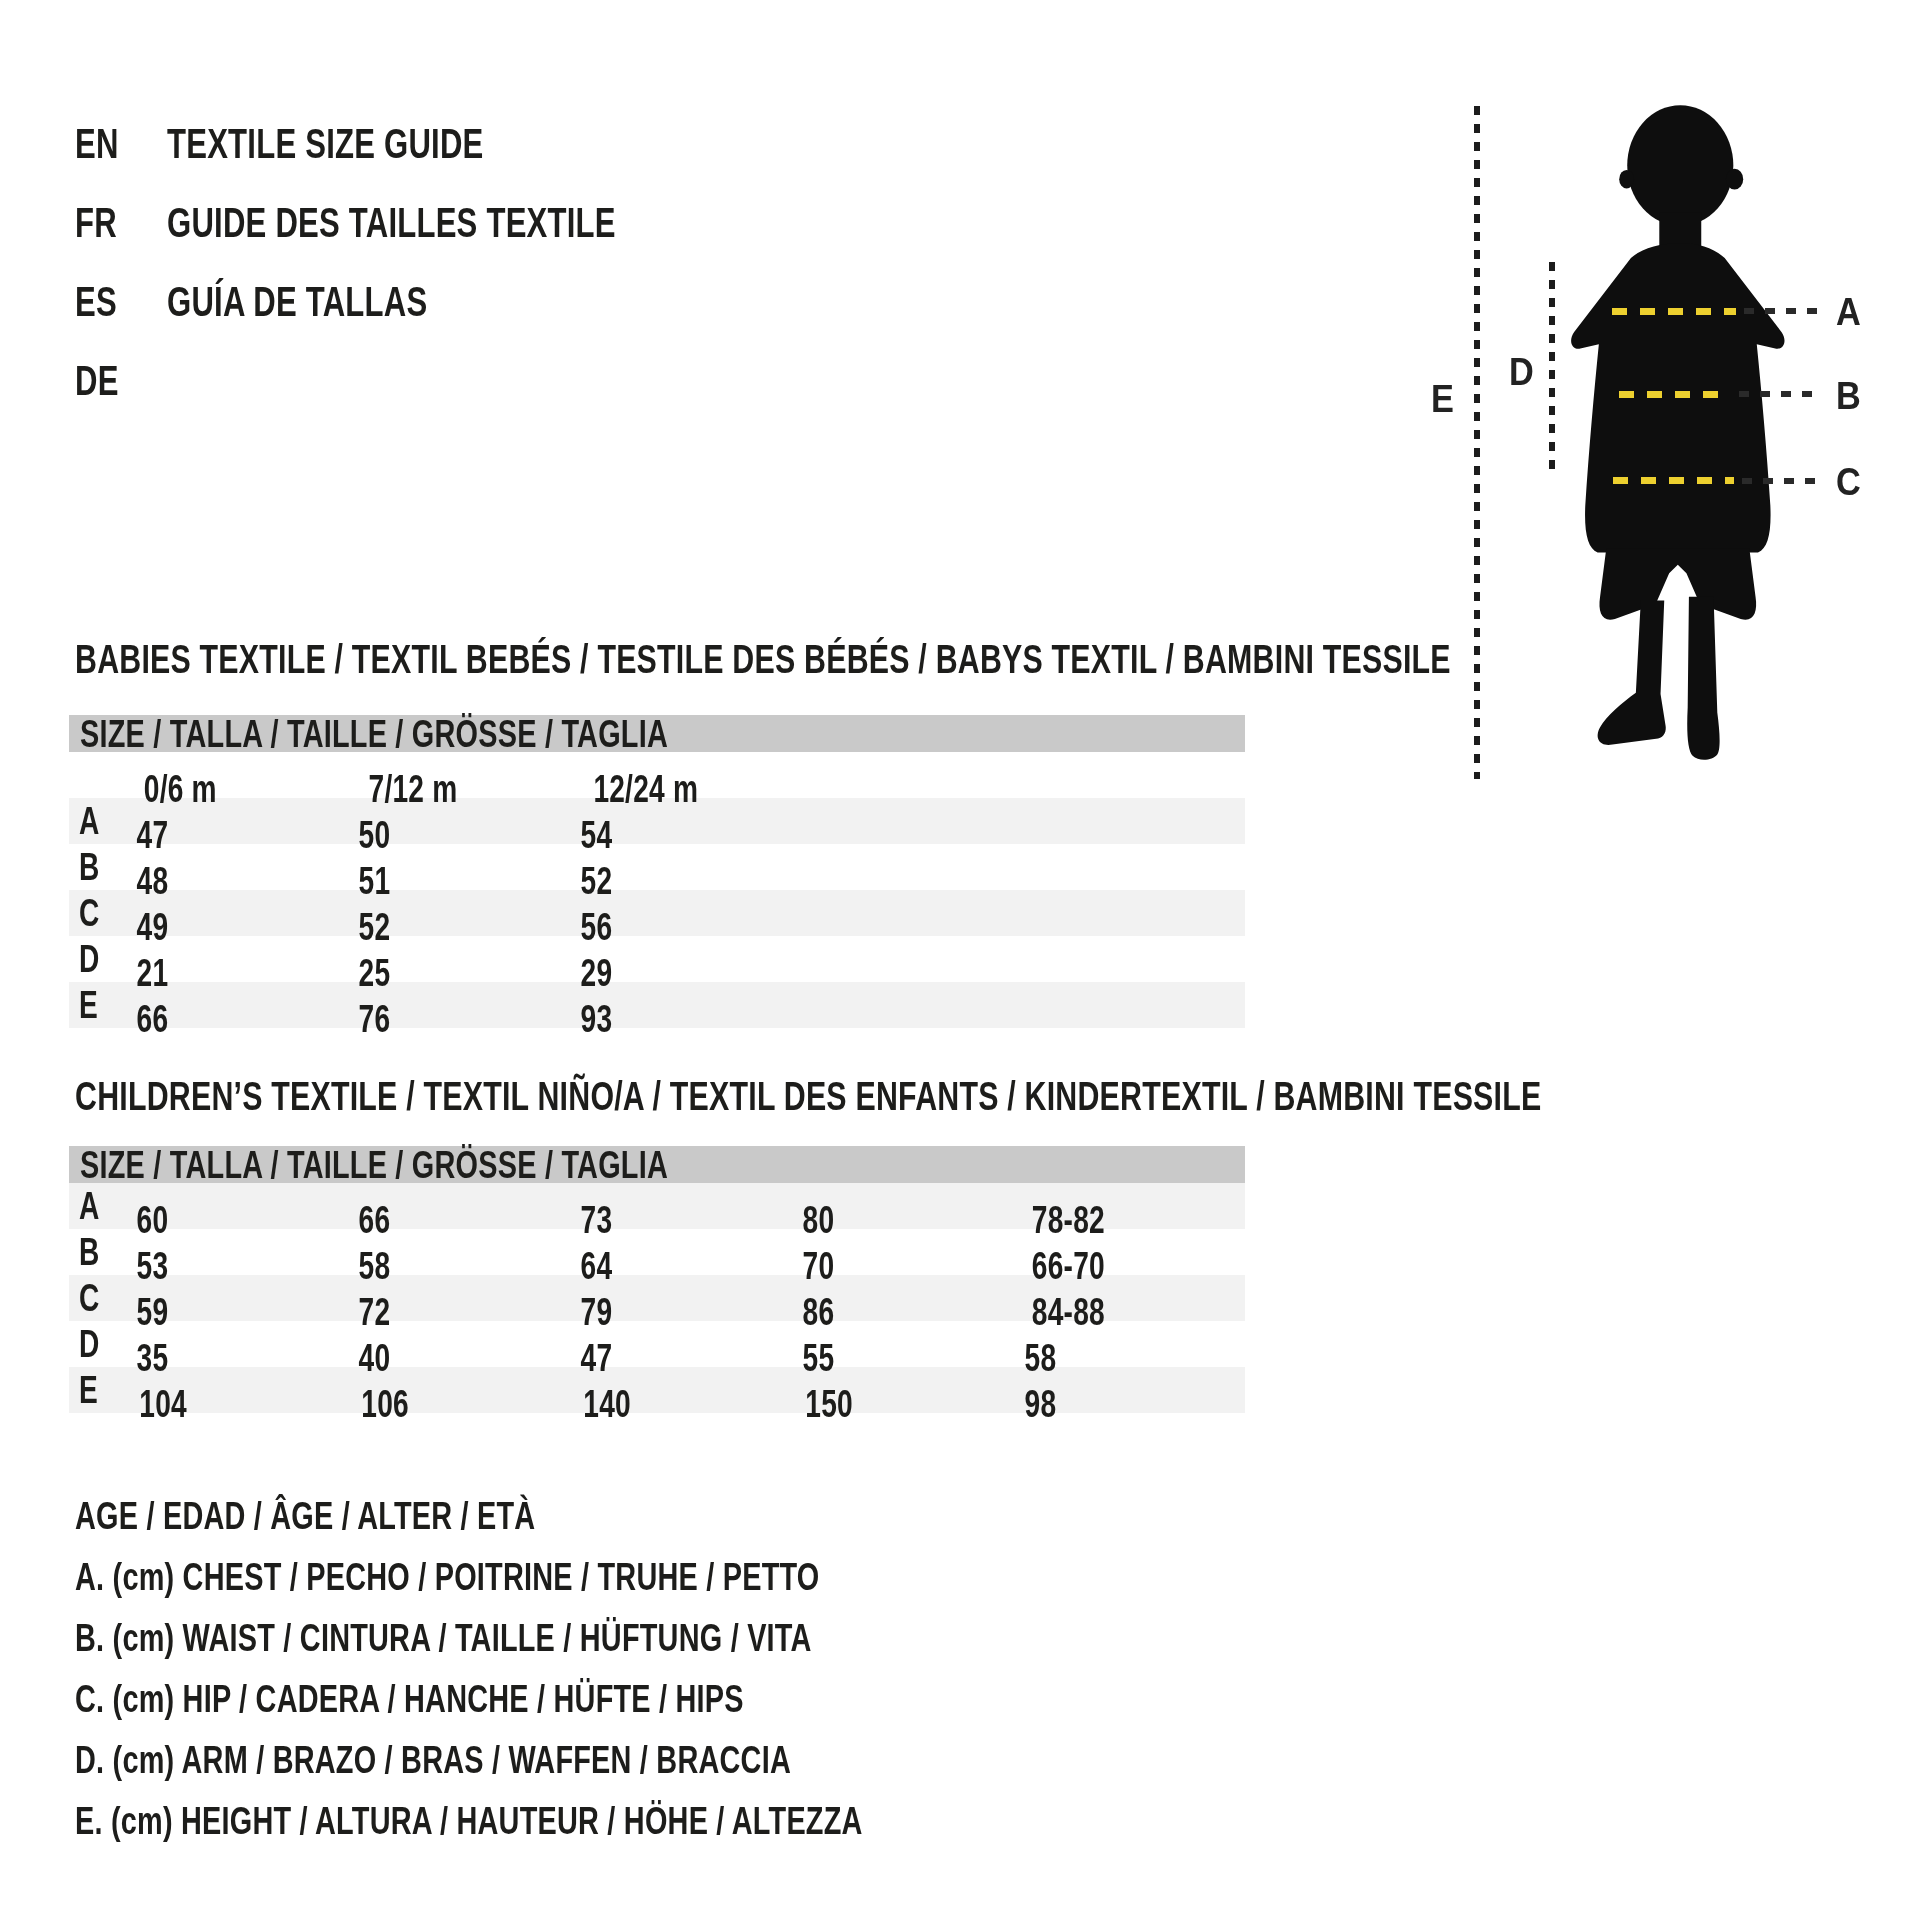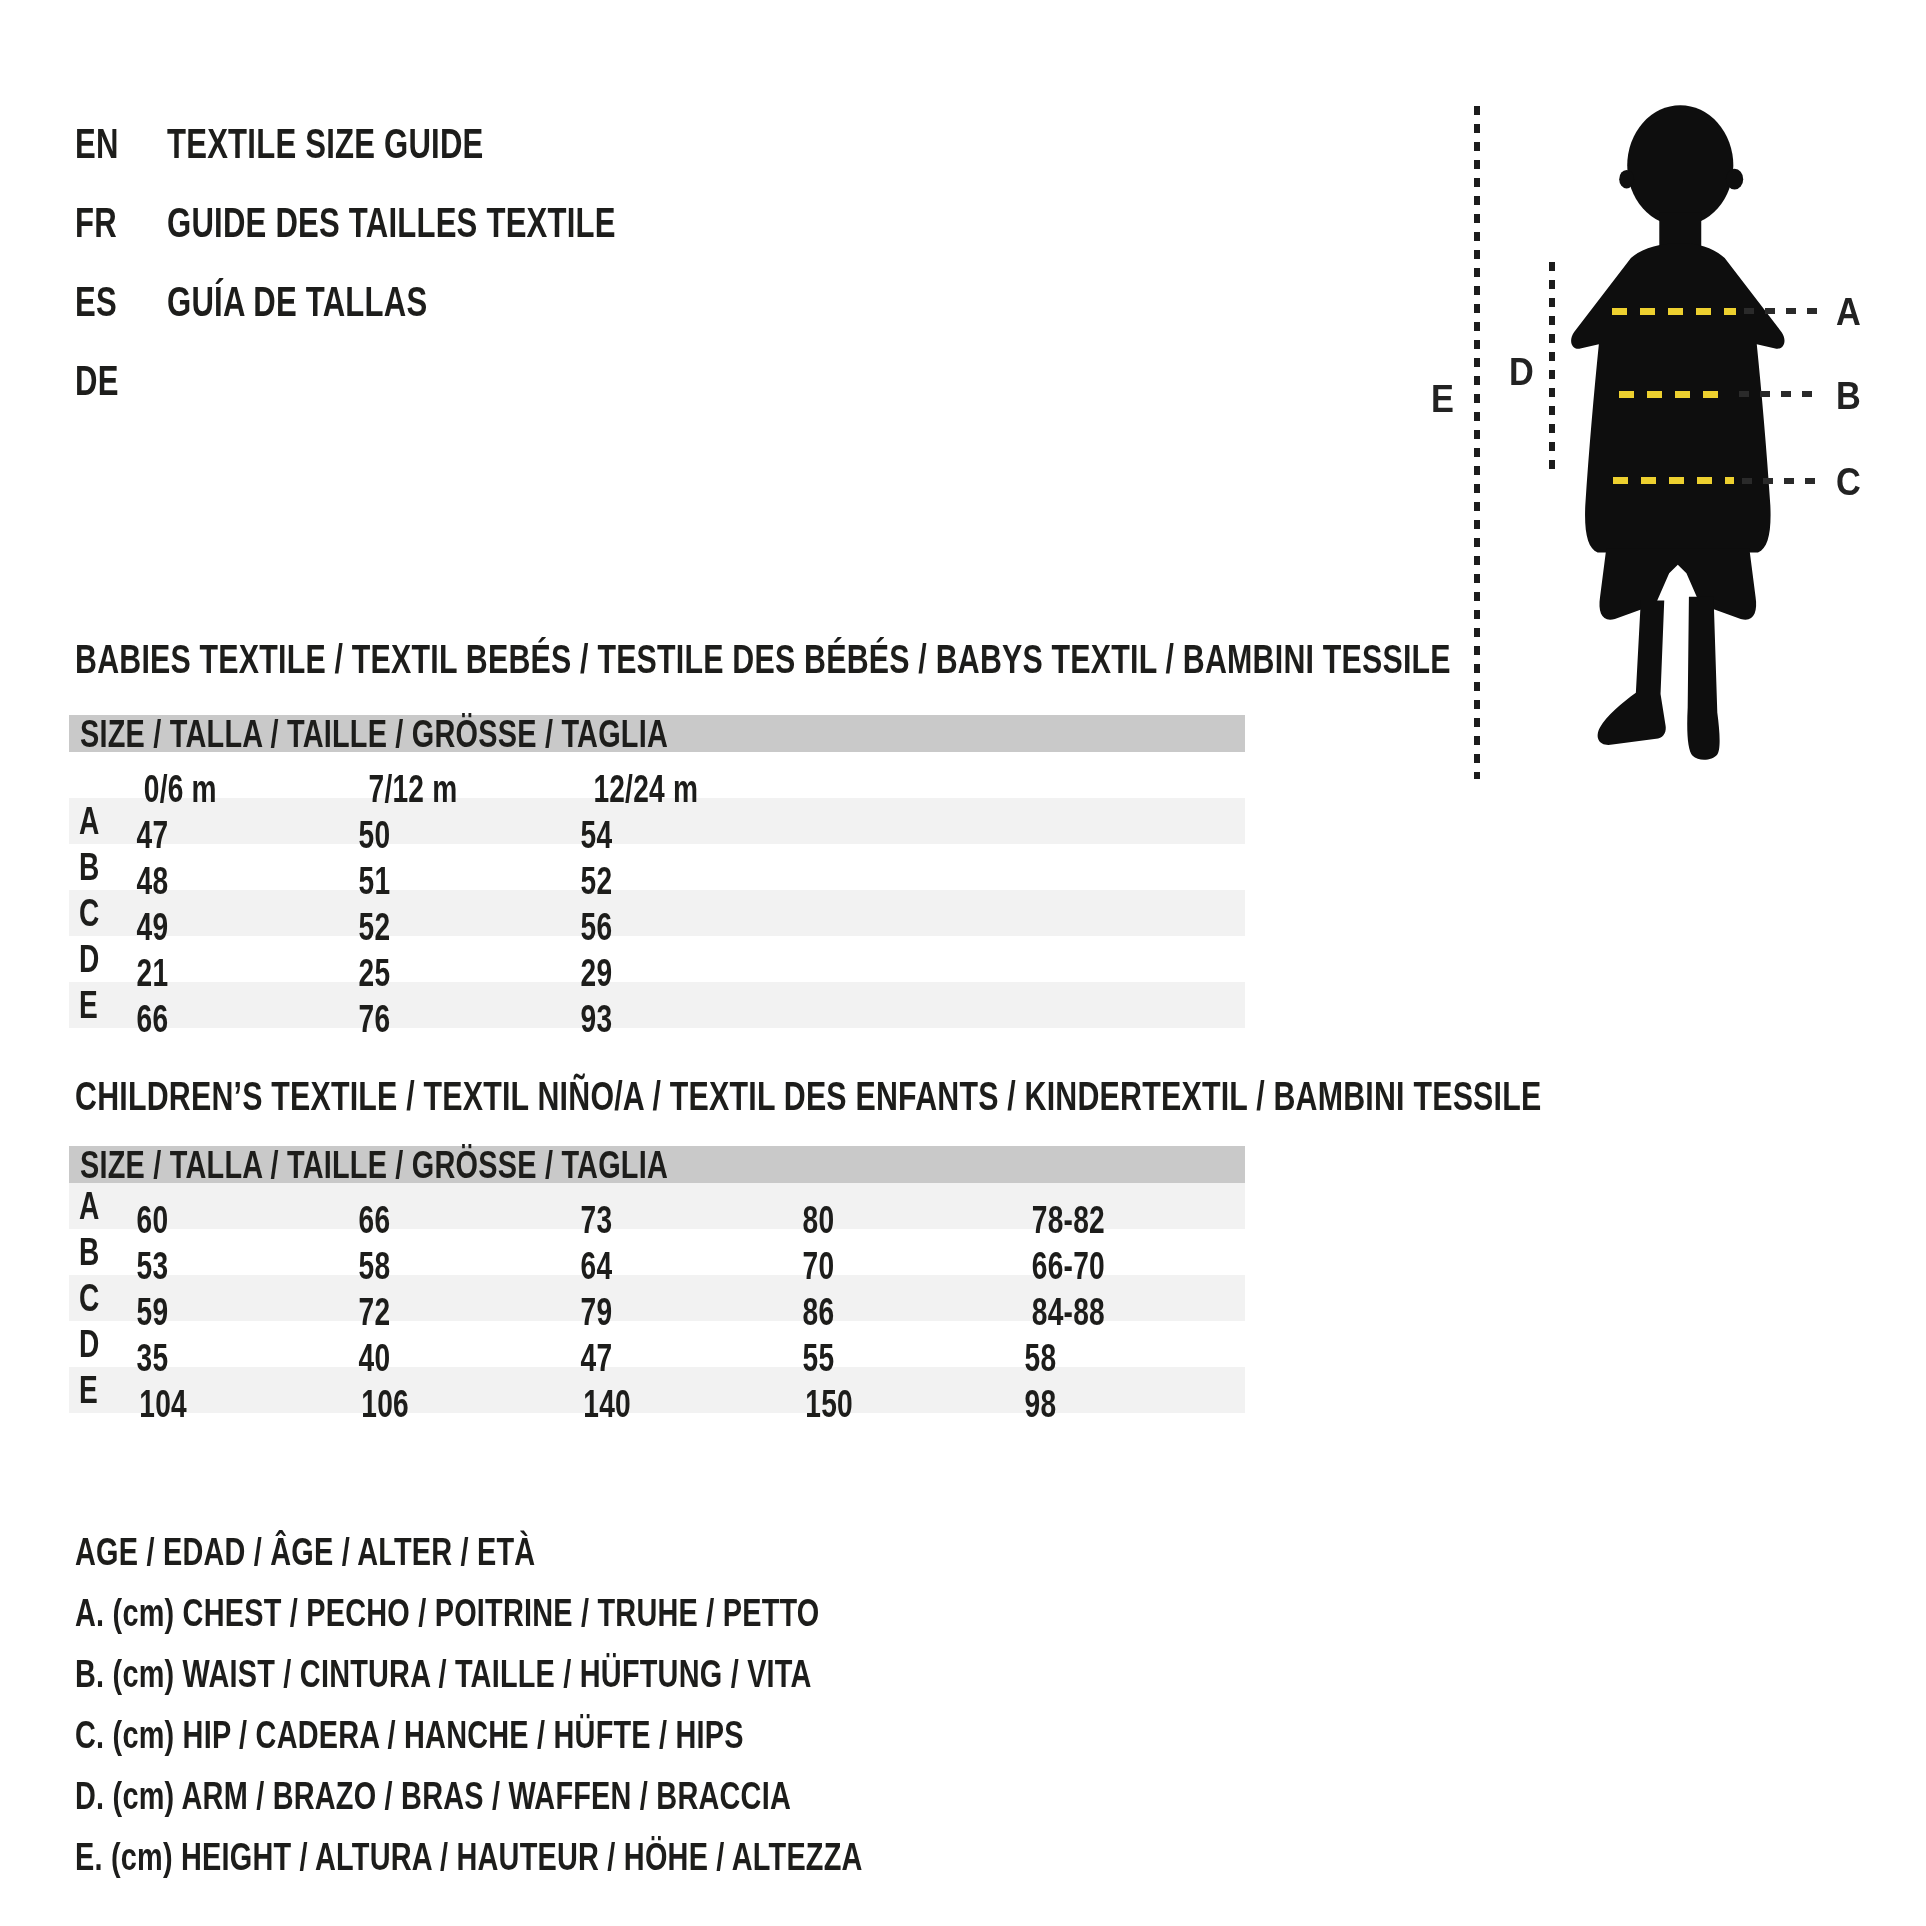--- a/index.html
+++ b/index.html
@@ -56,21 +56,21 @@
     height:37px; background:var(--bar-gray);
     display:flex; align-items:center; padding-left:11px; box-sizing:border-box;
     font-size:39px; font-weight:700;
   }
   .t-row { display:flex; height:46px; align-items:center; }
   .t-row.shade { background:var(--row-gray); }
   .t-label { width:62px; flex:none; padding-left:10px; box-sizing:border-box; font-size:38px; font-weight:700; }
   .t-cell { width:222px; flex:none; text-align:left; font-size:38px; font-weight:700;margin-top:29px; }
 
   
-  .legend { position:absolute; left:75px; top:1521px; }
+  .legend { position:absolute; left:75px; top:1485px; }
   .legend-line { height:61px; display:flex; align-items:center; font-size:39px; font-weight:700; }
 
   :root { --yellow:#edd02f; --bar-gray:#c9c9c9; --row-gray:#f2f2f2; }
 </style>
 </head>
 <body>
 
 <div class="canvas">
 
   <div class="lang-block">

